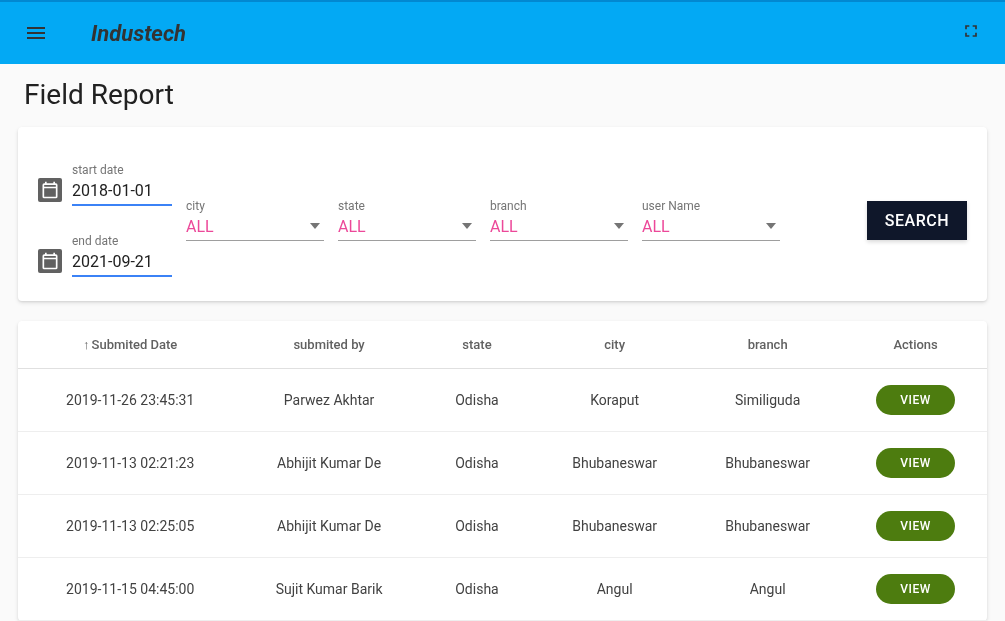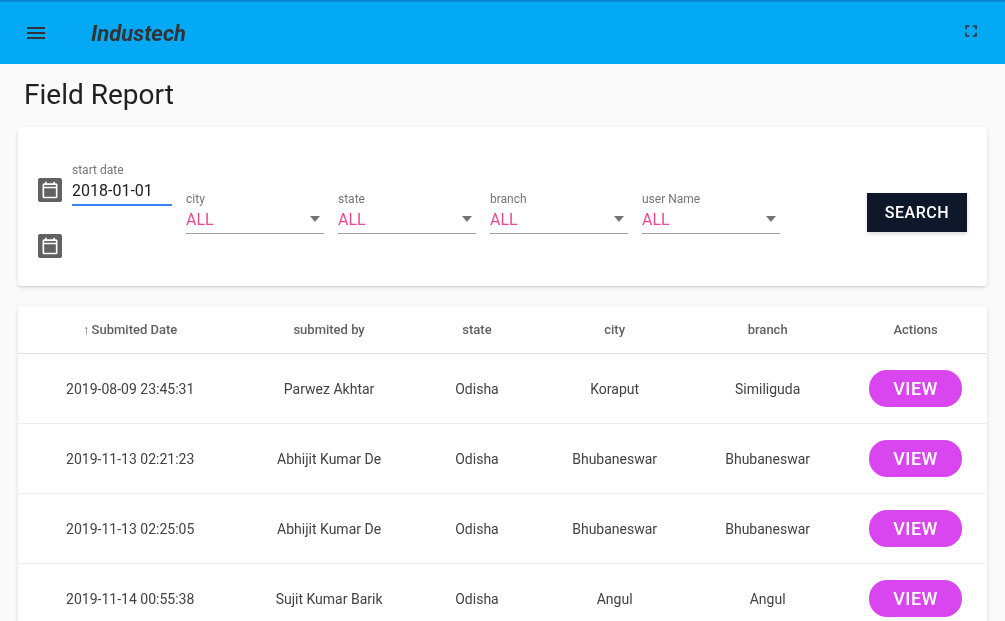--- a/index.html
+++ b/index.html
@@ -189,26 +189,26 @@
       margin-right: 2px;
     }
     .table tbody td {
       font-size: 14px;
       color: #424242;
       padding: 16px 8px;
       text-align: center;
       border-bottom: 1px solid #eeeeee;
     }
     .view-btn {
-      background: #d946ef;
+      background: #4d7c0f;
       color: #fff;
       border: none;
       border-radius: 18px;
       padding: 8px 24px;
-      font-size: 18px;
+      font-size: 12px;
       font-weight: 500;
       letter-spacing: 0.5px;
       cursor: pointer;
     }
     .col-date { width: 220px; }
     .col-by { width: 170px; }
     .col-state { width: 120px; }
     .col-city { width: 150px; }
     .col-branch { width: 150px; }
     .col-actions { width: 140px; }
@@ -246,20 +246,24 @@
             <span class="input-label">start date</span>
             <input class="input-value" value="2018-01-01" style="">
           </div>
         </div>
         <div class="date-field">
           <div class="calendar-icon">
             <svg viewBox="0 0 24 24" fill="#fff">
                 <path d="M19 4h-1V2h-2v2H8V2H6v2H5a2 2 0 00-2 2v14a2 2 0 002 2h14a2 2 0 002-2V6a2 2 0 00-2-2zm0 16H5V10h14v10zM5 8V6h14v2H5z"></path>
               </svg>
           </div>
+          <div class="input-wrapper">
+            <span class="input-label">end date</span>
+            <input class="input-value" value="2021-09-21" style="">
+          </div>
         </div>
       </div>
 
       <div class="select-field">
         <span class="input-label">city</span>
         <div class="select-value">ALL</div>
         <span class="chevron"><svg viewBox="0 0 10 6" fill="#757575">
               <path d="M0 0l5 6 5-6z"></path>
             </svg></span>
       </div>
@@ -303,21 +307,21 @@
           </th>
           <th class="col-by">submited by</th>
           <th class="col-state">state</th>
           <th class="col-city">city</th>
           <th class="col-branch">branch</th>
           <th class="col-actions">Actions</th>
         </tr>
       </thead>
       <tbody id="table-body">
       <tr>
-            <td>2019-08-09 23:45:31</td>
+            <td>2019-11-26 23:45:31</td>
             <td>Parwez Akhtar</td>
             <td>Odisha</td>
             <td>Koraput</td>
             <td>Similiguda</td>
             <td><button class="view-btn">VIEW</button></td>
           </tr>
           <tr>
             <td>2019-11-13 02:21:23</td>
             <td>Abhijit Kumar De</td>
             <td>Odisha</td>
@@ -327,28 +331,20 @@
           </tr>
           <tr>
             <td>2019-11-13 02:25:05</td>
             <td>Abhijit Kumar De</td>
             <td>Odisha</td>
             <td>Bhubaneswar</td>
             <td>Bhubaneswar</td>
             <td><button class="view-btn">VIEW</button></td>
           </tr>
           <tr>
-            <td>2019-11-14 00:55:38</td>
-            <td>Sujit Kumar Barik</td>
-            <td>Odisha</td>
-            <td>Angul</td>
-            <td>Angul</td>
-            <td><button class="view-btn">VIEW</button></td>
-          </tr>
-          <tr>
             <td>2019-11-15 04:45:00</td>
             <td>Sujit Kumar Barik</td>
             <td>Odisha</td>
             <td>Angul</td>
             <td>Angul</td>
             <td><button class="view-btn">VIEW</button></td>
           </tr>
         </tbody>
     </table>
   </div>

